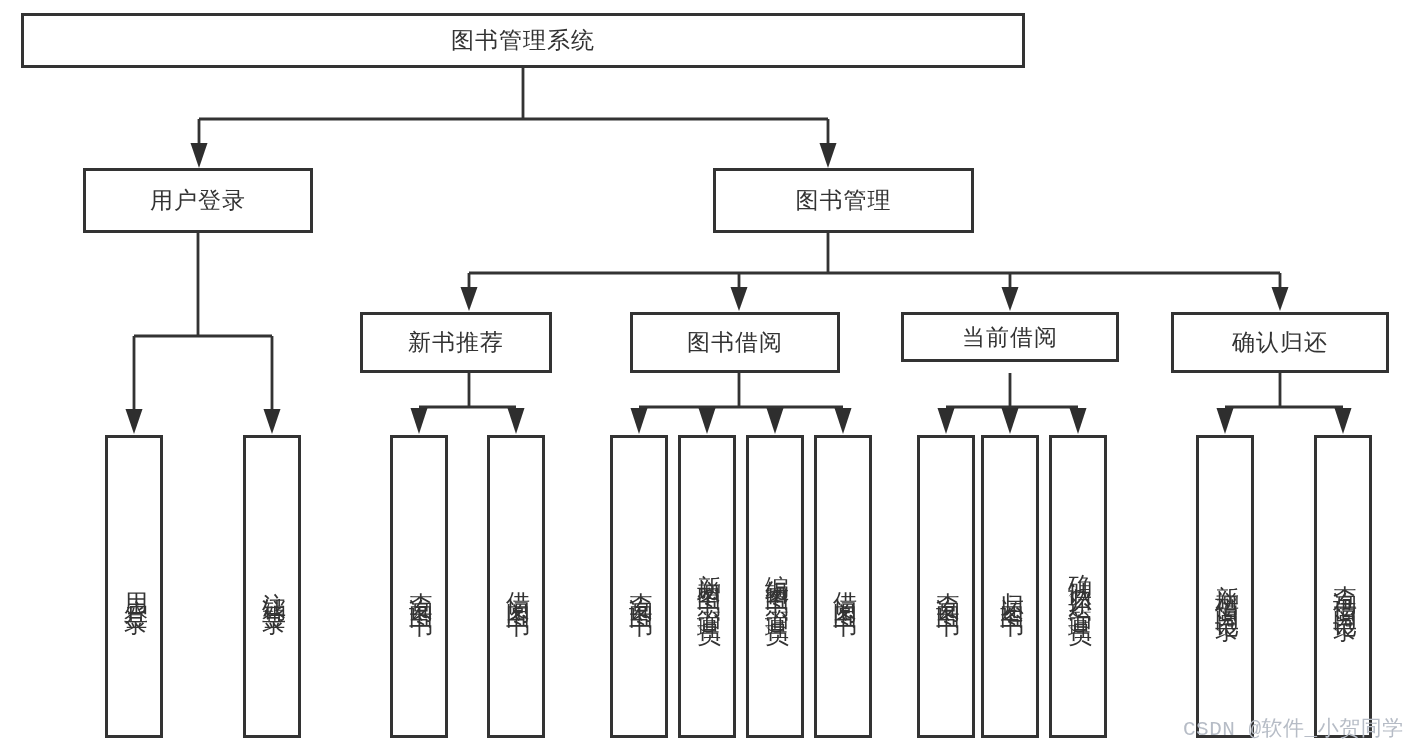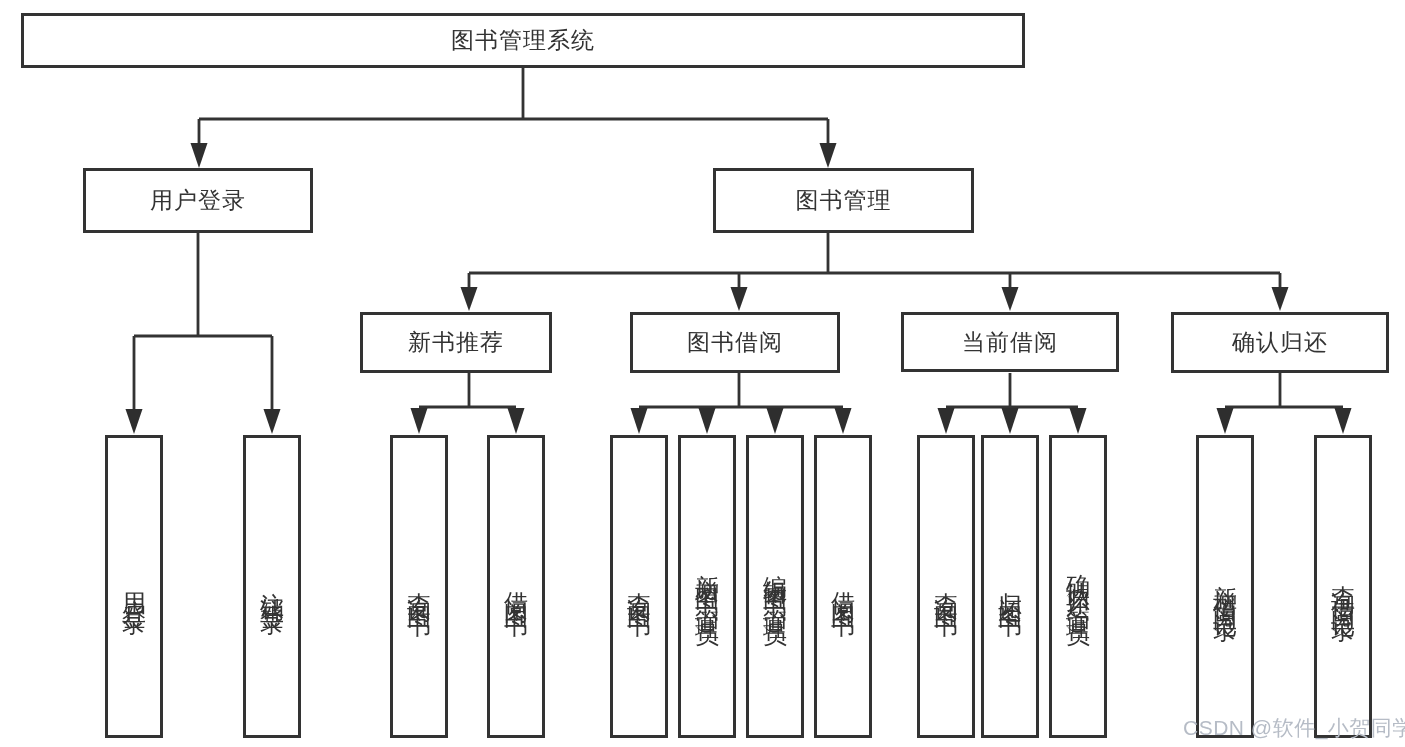--- a/index.html
+++ b/index.html
@@ -1,20 +1,20 @@
 <!DOCTYPE html>
 <html><head>
 <meta charset="utf-8">
 <style>
   html,body{margin:0;padding:0;background:#ffffff;}
   .stage{
     position:relative;
     width:1405px;height:747px;
     background:#ffffff;
-    font-family:Liberation Sans, sans-serif;
+    font-family:Liberation Mono, monospace;
     overflow:hidden;
   }
   svg.wires{position:absolute;left:0;top:0;z-index:1;}
   .wire{stroke:#333333;stroke-width:2.8;fill:none;}
   .arrow{fill:#2e2e2e;stroke:none;}
   .box{
     position:absolute;
     box-sizing:border-box;
     background:#ffffff;
     border:3px solid #333333;
@@ -104,21 +104,21 @@
   <div class="box" style="left:713px;top:168px;width:261px;height:65px">
     <span class="lbl">图书管理</span>
   </div>
 
   <div class="box" style="left:360px;top:312px;width:192px;height:61px">
     <span class="lbl">新书推荐</span>
   </div>
   <div class="box" style="left:630px;top:312px;width:210px;height:61px">
     <span class="lbl">图书借阅</span>
   </div>
-  <div class="box" style="left:901px;top:312px;width:218px;height:60px">
+  <div class="box" style="left:901px;top:312px;width:218px;height:50px">
     <span class="lbl">当前借阅</span>
   </div>
   <div class="box" style="left:1171px;top:312px;width:218px;height:61px">
     <span class="lbl">确认归还</span>
   </div>
 
   <div class="box leaf" style="left:105px;top:435px;width:58px;height:303px">
     <span class="lbl">用户登录</span>
   </div>
   <div class="box leaf" style="left:243px;top:435px;width:58px;height:303px">

